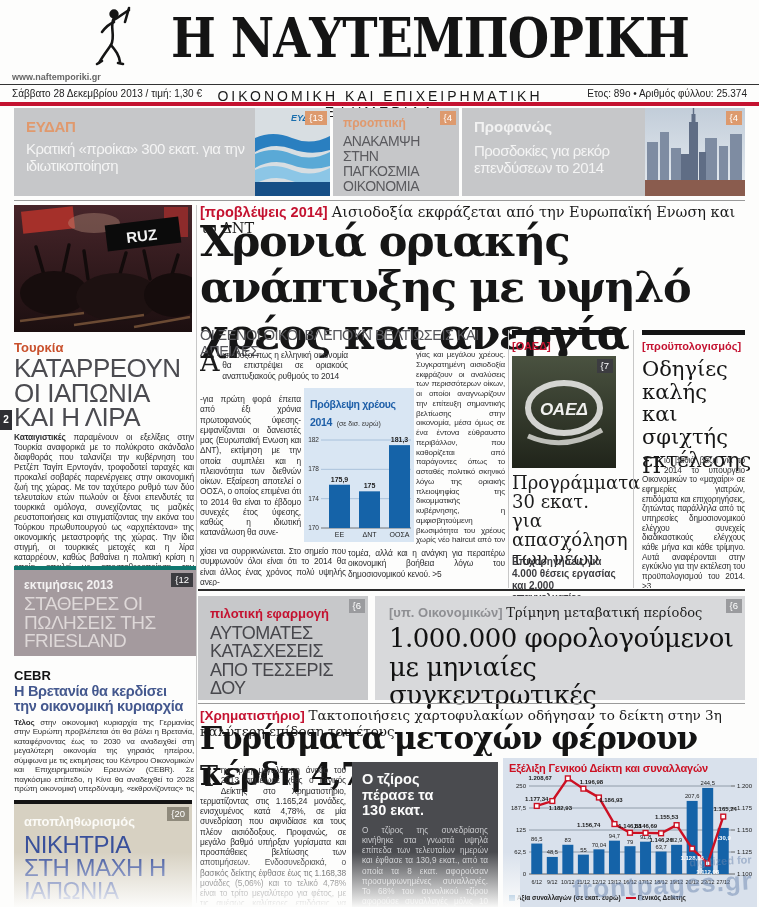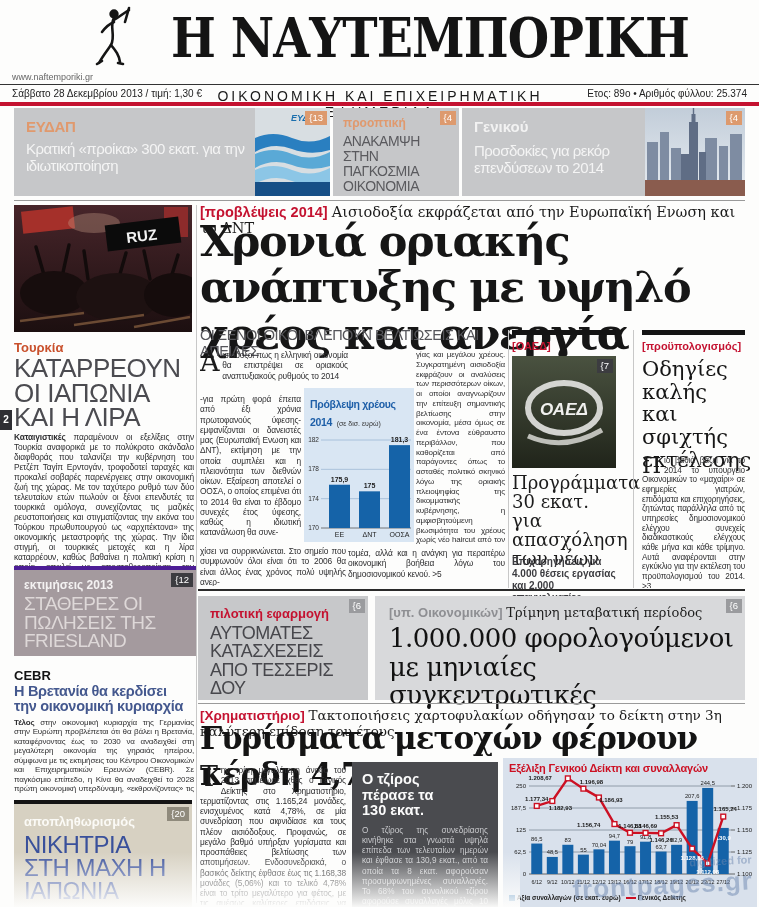--- a/index.html
+++ b/index.html
@@ -28,21 +28,21 @@
              color:rgba(110,135,175,0.5);font-weight:bold;pointer-events:none;text-align:right;}
   .watermark .w1{font-size:11px;display:block;}
   .watermark .w2{font-size:26px;display:block;letter-spacing:1px;}
 </style>
 </head>
 <body>
 
 <div class="page">
 
   <div class="abs" style="left:0;top:0;width:759px;height:104px;">
-    <span class="abs" style="left:12px;top:72px;font-size:9px;color:#666;">www.naftemporiki.gr</span>
+    <span class="abs" style="left:12px;top:72px;font-size:9px;color:#666;font-weight:bold;">www.naftemporiki.gr</span>
     <span class="abs" style="left:92px;top:2px;width:44px;height:76px;">
       <svg viewBox="0 0 44 66" class="photo-svg">
         <g stroke="#151515" fill="none" stroke-width="2.6" stroke-linecap="round">
           <circle cx="22" cy="7" r="3.4" fill="#151515"></circle>
           <path d="M22 11 C17 20 24 28 19 38"></path>
           <path d="M19 38 C14 45 10 50 7 56"></path>
           <path d="M19 38 C24 44 27 48 28 55"></path>
           <path d="M22 13 C27 10 32 6 37 3"></path>
           <path d="M37 1 L33 15"></path>
           <path d="M22 15 C17 17 13 21 10 25"></path>
@@ -77,21 +77,21 @@
       </div>
     </div>
 
     <div class="abs" style="left:333px;top:0;width:126px;height:88px;background:#c6c7c9;">
       <div class="abs" style="left:10px;top:8px;font-size:12px;font-weight:bold;color:#e0996d;">προοπτική</div>
       <div class="abs cond" style="left:10px;top:26px;width:105px;font-size:14px;line-height:1.08;color:#5a5a5e;">ΑΝΑΚΑΜΨΗ ΣΤΗΝ ΠΑΓΚΟΣΜΙΑ ΟΙΚΟΝΟΜΙΑ</div>
       <span class="ptag tag-salmon">{4</span>
     </div>
 
     <div class="abs" style="left:462px;top:0;width:283px;height:88px;background:#c6c7c9;">
-      <div class="abs" style="left:12px;top:10px;font-size:15px;font-weight:bold;color:#f2f2f2;">Γενικού</div>
+      <div class="abs" style="left:12px;top:10px;font-size:15px;font-weight:bold;color:#f2f2f2;">Προφανώς</div>
       <div class="abs cond" style="left:12px;top:34px;width:165px;font-size:15px;line-height:1.15;color:#f4f4f4;">Προσδοκίες για ρεκόρ επενδύσεων το 2014</div>
       <div class="abs" style="left:183px;top:0;width:100px;height:88px;">
         <svg viewBox="0 0 100 88" class="photo-svg">
           <defs>
               <linearGradient id="sky" x1="0" y1="0" x2="0" y2="1">
             <stop offset="0" stop-color="#c2cdd9"></stop>
                 <stop offset="1" stop-color="#e8edf2"></stop>
               </linearGradient>
             </defs>
           <rect width="100" height="88" fill="url(#sky)"></rect>
@@ -153,21 +153,21 @@
           <path d="M120 122 L176 112"></path>
         </g>
     </svg>
   </div>
   <div class="abs" style="left:14px;top:340px;font-size:13px;font-weight:bold;color:#c9502c;">Τουρκία</div>
   <div class="abs cond" style="left:14px;top:356px;width:178px;font-size:26px;line-height:0.95;color:#4b4b50;">ΚΑΤΑΡΡΕΟΥΝ ΟΙ ΙΑΠΩΝΙΑ ΚΑΙ Η ΛΙΡΑ</div>
   <div class="abs just body-sm" style="left:14px;top:432px;width:180px;height:152px;overflow:hidden;line-height:1.19;">
     <b>Καταιγιστικές</b><span> παραμένουν οι εξελίξεις στην Τουρκία αναφορικά με το πολύκροτο σκάνδαλο διαφθοράς που ταλανίζει την κυβέρνηση του Ρετζέπ Ταγίπ Ερντογάν, τροφοδοτεί ταραχές και προκαλεί σοβαρές παρενέργειες στην οικονομική ζωή της χώρας. Με τον ταχύτερο ρυθμό των δύο τελευταίων ετών πωλούν οι ξένοι επενδυτές τα τουρκικά ομόλογα, συνεχίζοντας τις μαζικές ρευστοποιήσεις και στιγματίζοντας την εικόνα του Τούρκου πρωθυπουργού ως «αρχιτέκτονα» της οικονομικής μεταστροφής της χώρας. Την ίδια στιγμή, οι τουρκικές μετοχές και η λίρα καταρρέουν, καθώς βαθαίνει η πολιτική κρίση η οποία απειλεί με αποσταθεροποίηση την οικονομική ανάπτυξη και τα εταιρικά κέρδη. &gt;22</span>
   </div>
 
-  <div class="abs" style="left:14px;top:566px;width:182px;height:86px;background:#a49a9e;border-top:4px solid #4c1d95;">
+  <div class="abs" style="left:14px;top:566px;width:182px;height:86px;background:#a49a9e;border-top:4px solid #0f766e;">
     <div class="abs" style="left:10px;top:8px;font-size:12px;font-weight:bold;color:#f4f2f2;">εκτιμήσεις 2013</div>
     <span class="ptag tag-dark">{12</span>
     <div class="abs cond" style="left:10px;top:25px;width:160px;font-size:19px;line-height:0.98;color:#ded8d8;">ΣΤΑΘΕΡΕΣ ΟΙ ΠΩΛΗΣΕΙΣ ΤΗΣ FRIESLAND</div>
   </div>
 
   <div class="abs" style="left:14px;top:668px;font-size:13px;font-weight:bold;color:#141414;">CEBR</div>
   <div class="abs" style="left:14px;top:684px;width:178px;font-size:14.5px;font-weight:bold;line-height:1.05;color:#44588e;letter-spacing:-0.3px;">Η Βρετανία θα κερδίσει την οικονομική κυριαρχία</div>
   <div class="abs just body-sm" style="left:14px;top:718px;width:180px;height:76px;overflow:hidden;font-size:8px;line-height:1.18;">
     <b>Τέλος</b><span> στην οικονομική κυριαρχία της Γερμανίας στην Ευρώπη προβλέπεται ότι θα βάλει η Βρετανία, καταφέρνοντας έως το 2030 να αναδειχθεί στη μεγαλύτερη οικονομία της γηραιάς ηπείρου, σύμφωνα με τις εκτιμήσεις του Κέντρου Οικονομικών και Επιχειρηματικών Ερευνών (CEBR). Σε παγκόσμιο επίπεδο, η Κίνα θα αναδειχθεί το 2028 πρώτη οικονομική υπερδύναμη, «εκθρονίζοντας» τις ΗΠΑ, ενώ και η Ινδία θα καταφέρει να αναρριχηθεί στην τρίτη θέση, ξεπερνώντας την Ιαπωνία. &gt;20</span>
   </div>
@@ -183,21 +183,21 @@
     <span class="serif" style="color:#1b1b1b;">Αισιοδοξία εκφράζεται από την Ευρωπαϊκή Ενωση και το ΔΝΤ</span>
   </div>
   <div class="abs serif" style="left:200px;top:218px;width:550px;font-size:43px;line-height:1.08;font-weight:bold;color:#161616;letter-spacing:-1.5px;">Χρονιά οριακής ανάπτυξης με υψηλό χρέος και ανεργία</div>
   <div class="abs cond" style="left:200px;top:327px;width:305px;font-size:14.5px;color:#55555a;">ΟΙ ΞΕΝΟΙ ΟΙΚΟΙ ΒΛΕΠΟΥΝ ΒΕΛΤΙΩΣΕΙΣ ΚΑΙ ΑΠΕΙΛΕΣ</div>
 
   <div class="abs" style="left:200px;top:348px;width:305px;height:240px;">
     <div class="abs just body-sm" style="left:0;top:2px;width:148px;height:42px;overflow:hidden;">
       <span class="dropcap">Α</span><span>ισιόδοξοι πως η ελληνική οικονομία θα επιστρέψει σε οριακούς αναπτυξιακούς ρυθμούς το 2014</span>
     </div>
     <div class="abs just body-sm" style="left:0;top:46px;width:101px;height:150px;overflow:hidden;">-για πρώτη φορά έπειτα από έξι χρόνια πρωτοφανούς ύφεσης- εμφανίζονται οι δανειστές μας (Ευρωπαϊκή Ενωση και ΔΝΤ), εκτίμηση με την οποία συμπλέει και η πλειονότητα των διεθνών οίκων. Εξαίρεση αποτελεί ο ΟΟΣΑ, ο οποίος επιμένει ότι το 2014 θα είναι το έβδομο συνεχές έτος ύφεσης, καθώς η ιδιωτική κατανάλωση θα συνε-</div>
-    <div class="abs just body-sm" style="left:0;top:198px;width:146px;height:40px;overflow:hidden;">χίσει να συρρικνώνεται. Στο σημείο που συμφωνούν όλοι είναι ότι το 2006 θα είναι άλλος ένας χρόνος πολύ υψηλής ανερ-</div>
+    <div class="abs just body-sm" style="left:0;top:198px;width:146px;height:40px;overflow:hidden;">χίσει να συρρικνώνεται. Στο σημείο που συμφωνούν όλοι είναι ότι το 2014 θα είναι άλλος ένας χρόνος πολύ υψηλής ανερ-</div>
     <div class="abs just body-sm" style="left:216px;top:2px;width:89px;height:196px;overflow:hidden;font-size:8px;">γίας και μεγάλου χρέους. Συγκρατημένη αισιοδοξία εκφράζουν οι αναλύσεις των περισσότερων οίκων, οι οποίοι αναγνωρίζουν την επίτευξη σημαντικής βελτίωσης στην οικονομία, μέσα όμως σε ένα έντονα εύθραυστο περιβάλλον, που καθορίζεται από παράγοντες όπως το ασταθές πολιτικό σκηνικό λόγω της οριακής πλειοψηφίας της δικομματικής κυβέρνησης, η αμφισβητούμενη βιωσιμότητα του χρέους χωρίς νέο haircut από τον επίσημο</div>
     <div class="abs just body-sm" style="left:148px;top:200px;width:157px;height:38px;overflow:hidden;">τομέα, αλλά και η ανάγκη για περαιτέρω οικονομική βοήθεια λόγω του δημοσιονομικού κενού. &gt;5</div>
 
     <div class="abs" id="debt-panel" style="left: 104px; top: 40px; width: 110px; height: 150px; padding: 4px 0px 0px; background: rgb(217, 230, 243);">
       <div style="padding:2px 6px 0 6px;">
         <span id="debt-title" style="font-size: 10.5px; font-weight: bold; letter-spacing: -0.3px; color: rgb(30, 95, 168);">Πρόβλεψη χρέους 2014</span>
         <span style="font-size:7px;color:#333;">(σε δισ. ευρώ)</span>
       </div>
       <div id="debt-chart"><svg width="110" height="118" viewBox="0 0 110 118">
             <line x1="17" y1="98" x2="107" y2="98" stroke="#555" stroke-width="0.8"></line>

